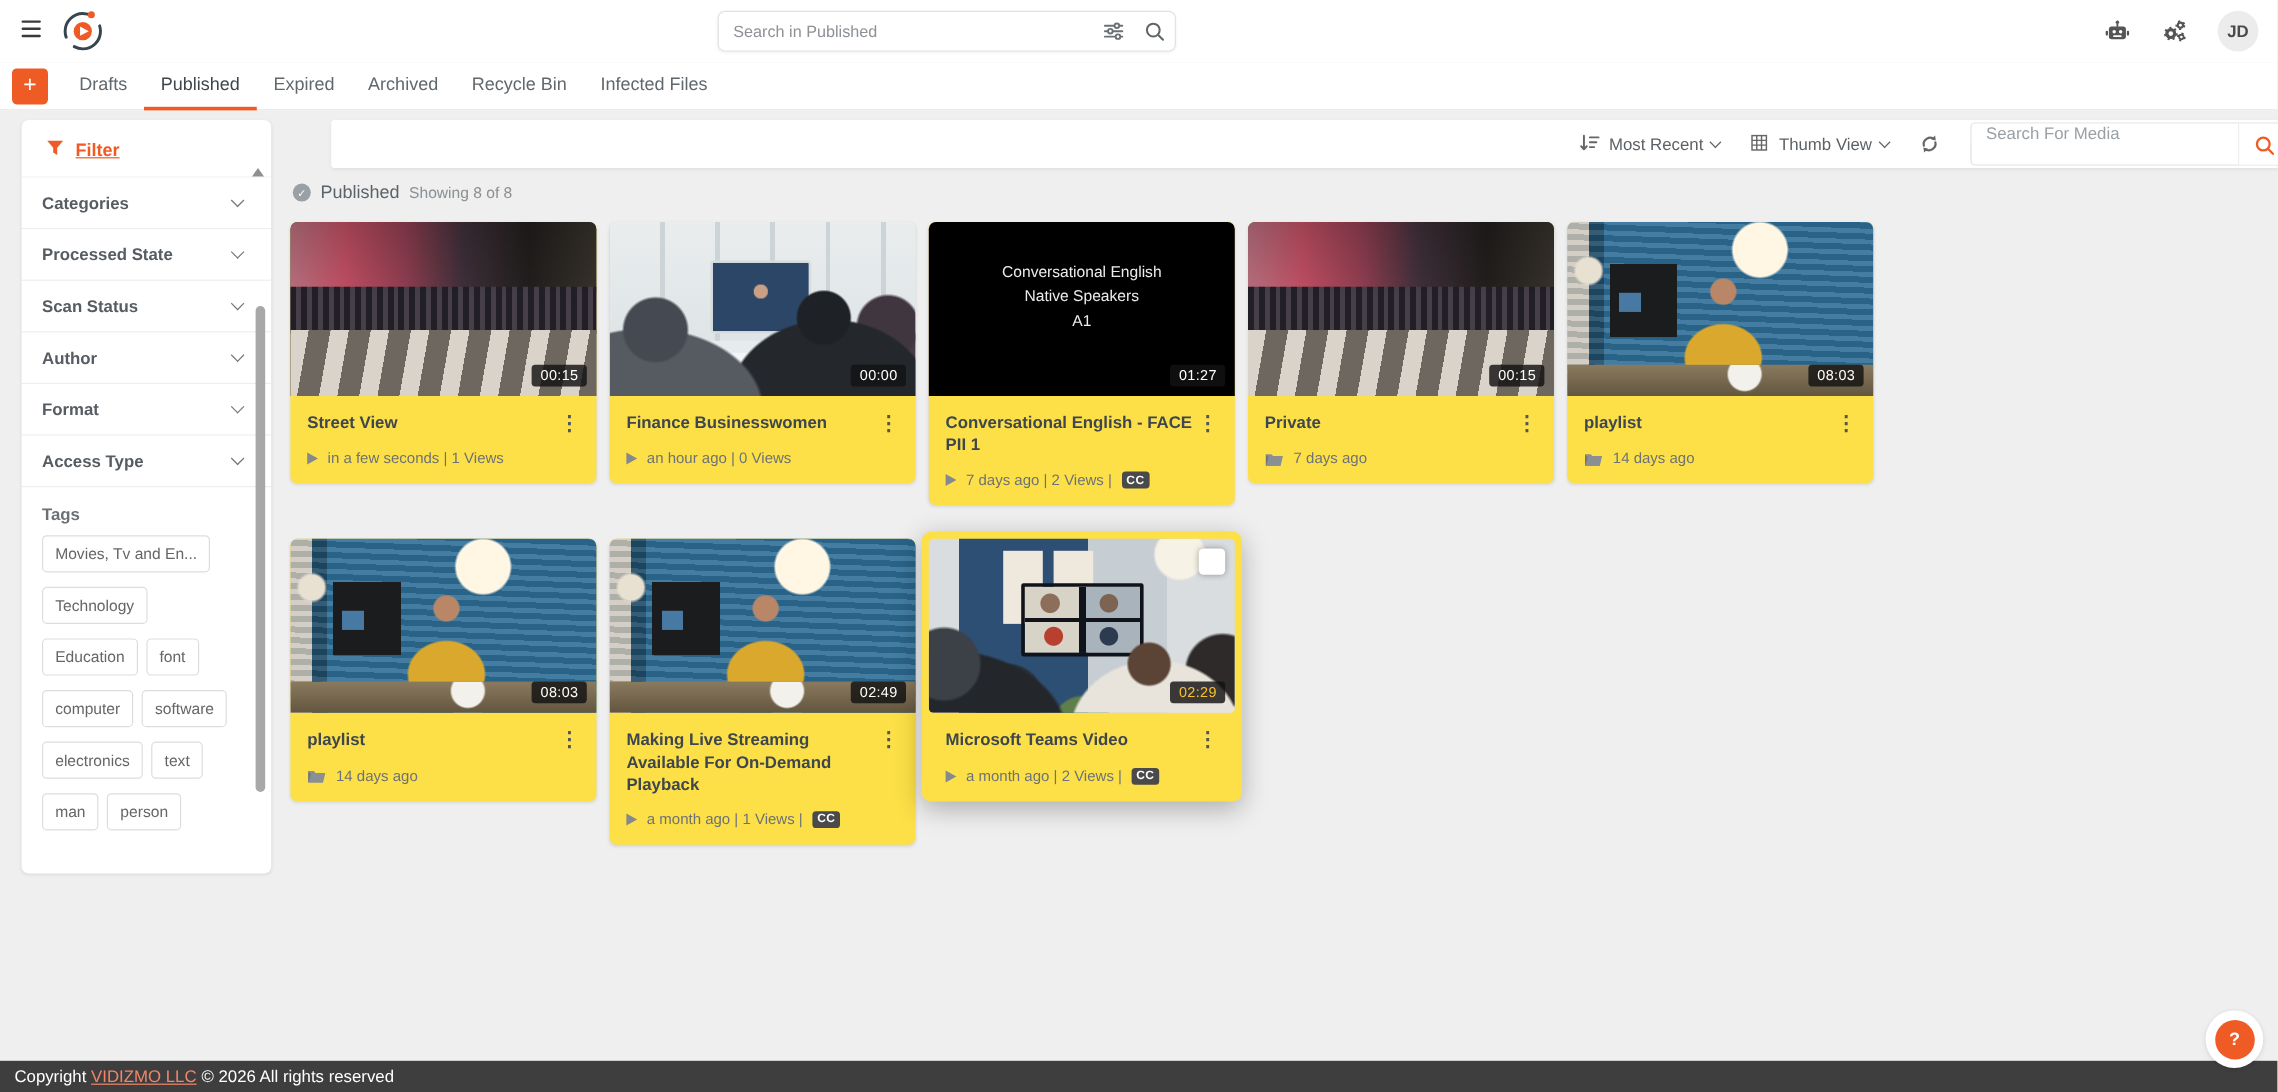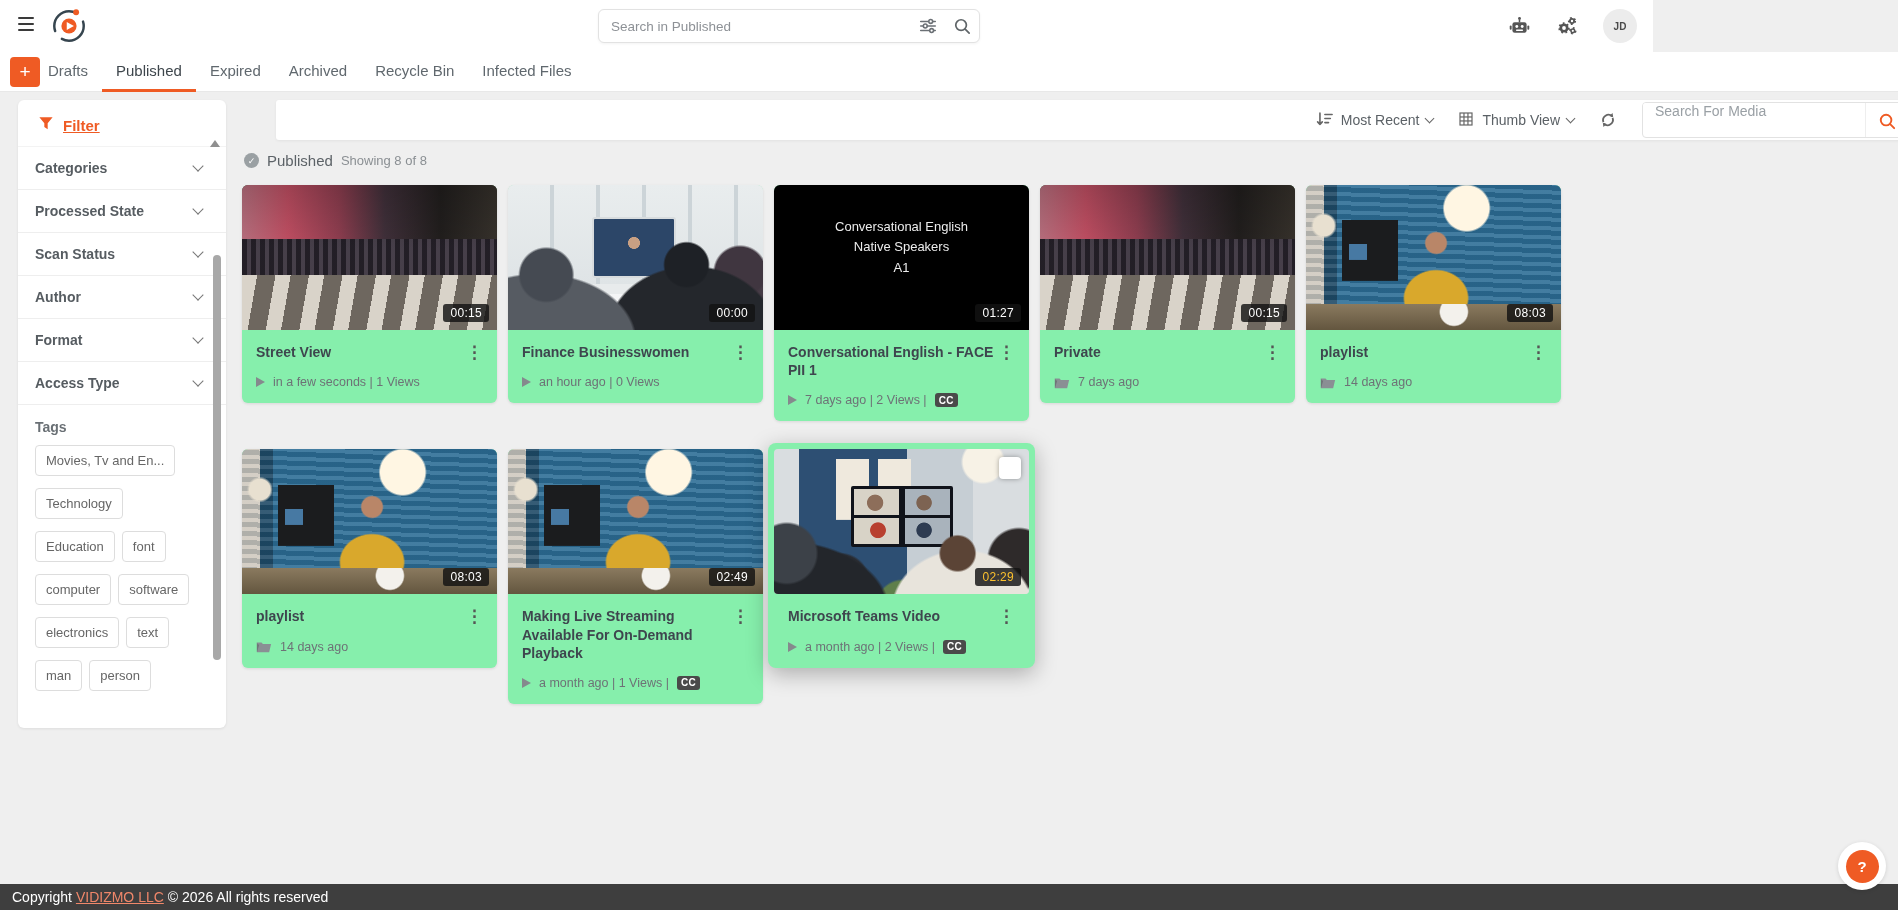--- a/index.html
+++ b/index.html
@@ -2,42 +2,42 @@
 <html><head>
 <meta charset="utf-8">
 <style>
   * { box-sizing: border-box; margin: 0; padding: 0; }
   html,body { width:1898px; height:910px; }
   body {
     font-family: "Liberation Sans", sans-serif;
     background:#efefef; position:relative; overflow:hidden; color:#444;
   }
   
-  .topbar { position:absolute; top:0; left:0; width:1653px; height:52px; background:#fff; z-index:10; }
+  .topbar { position:absolute; top:0; left:0; width:1898px; height:52px; background:#fff; z-index:10; }
   .hamburger { position:absolute; left:18px; top:17px; width:18px; height:16px; cursor:pointer; }
   .hamburger span { display:block; height:2.4px; background:#3a3a3a; margin-bottom:3.6px; border-radius:1px; width:16px;}
   .logo { position:absolute; left:50px; top:7px; }
   .search-main { position:absolute; left:598px; top:9px; width:382px; height:34px; background:#fff;
     border:1px solid #e2e2e2; border-radius:6px; display:flex; align-items:center;
     box-shadow:0 1px 3px rgba(0,0,0,.05); }
   .search-main input { flex:1; border:0; outline:0; padding:0 12px; font-size:13.5px; color:#333;
     font-family:"Liberation Sans", sans-serif; background:transparent; }
   .search-main input::placeholder { color:#8d9196; }
   .sm-icon { width:34px; height:32px; display:flex; align-items:center; justify-content:center; cursor:pointer; }
   .top-right { position:absolute; right:16px; top:0; height:52px; display:flex; align-items:center; gap:24px; }
   .tr-icon { cursor:pointer; display:flex; align-items:center; }
   .avatar { width:34px; height:34px; border-radius:50%; background:#ececec; display:flex; align-items:center;
-    justify-content:center; font-size:10px; font-weight:700; color:#4a4a4a; cursor:pointer; }
+    justify-content:center; font-size:14px; font-weight:700; color:#4a4a4a; cursor:pointer; }
   
   .tabbar { position:absolute; top:52px; left:0; width:1898px; height:40px; background:#fff;
     border-bottom:1px solid #e8e8e8; z-index:9; }
   .add-btn { position:absolute; left:10px; top:5px; width:30px; height:30px; background:#EF5B24; color:#fff;
     border:0; border-radius:4px; font-size:19px; line-height:30px; text-align:center; cursor:pointer;
     font-family:"Liberation Sans", sans-serif; }
-  .tabs { position:absolute; left:34px; top:0; height:40px; display:flex; align-items:stretch;justify-content:space-between; }
+  .tabs { position:absolute; left:52px; top:0; height:40px; display:flex; align-items:stretch;justify-content:space-between; }
   .tab { padding:0 14px; display:flex; align-items:center; font-size:15px; color:#60686e; cursor:pointer;
     border-bottom:3px solid transparent; }
   .tab.tab-active { color:#3e464c; border-bottom-color:#EF5B24; font-weight:400; }
   
   .sidebar { position:absolute; left:18px; top:100px; width:208px; height:628px; background:#fff;
     border-radius:6px; box-shadow:0 1px 3px rgba(0,0,0,.08); overflow:hidden; }
   .filter-head { display:flex; align-items:center; gap:9px; padding:16px 16px 12px 20px; color:#EF5B24;
     font-size:15px; font-weight:600;text-decoration:underline; }
   .acc { display:flex; align-items:center; justify-content:space-between; padding:13px 24px 13px 17px;
     border-bottom:1px solid #eee; cursor:pointer; }
@@ -69,21 +69,21 @@
     justify-content:center; cursor:pointer; background:#fff; }
   
   .status-row { position:absolute; left:244px; top:152px; display:flex; align-items:center; gap:8px; }
   .status-ic { width:15px; height:15px; border-radius:50%; background:#9aa0a3; color:#fff; font-size:9px;
     display:flex; align-items:center; justify-content:center; }
   .status-title { font-size:15px; color:#5c6267; }
   .status-showing { font-size:13px; color:#8a8f93; }
   
   .grid { position:absolute; left:242px; top:185px; width:1326px; display:grid;
     grid-template-columns:repeat(5,255px); gap:28px 11px; align-items:start; }
-  .card { background:#86efac; border-radius:6px; box-shadow:0 1px 3px rgba(0,0,0,.1); cursor:pointer; position:relative; }
+  .card { background:#fde047; border-radius:6px; box-shadow:0 1px 3px rgba(0,0,0,.1); cursor:pointer; position:relative; }
   .card.state-selected { margin:-6px -6px -16px; padding:6px 6px 0 6px; border-radius:8px; z-index:5;
     box-shadow:0 6px 22px rgba(0,0,0,.28); }
   .thumb { position:relative; height:145px; border-radius:6px 6px 0 0; overflow:hidden; background:#888; }
   .card.state-selected .thumb { border-radius:4px; }
   .t1,.t2,.t3,.t4 { position:absolute; }
   .duration { position:absolute; right:8px; bottom:8px; background:rgba(18,18,18,.82); color:#fff;
     font-size:12px; padding:2px 7px; border-radius:3px; letter-spacing:.3px; }
   .card.state-selected .duration { color:#FBC02D; }
   .thumb-check { position:absolute; top:8px; right:8px; width:22px; height:22px; background:#fff;
     border-radius:4px; box-shadow:0 0 5px rgba(0,0,0,.35); cursor:pointer; }

